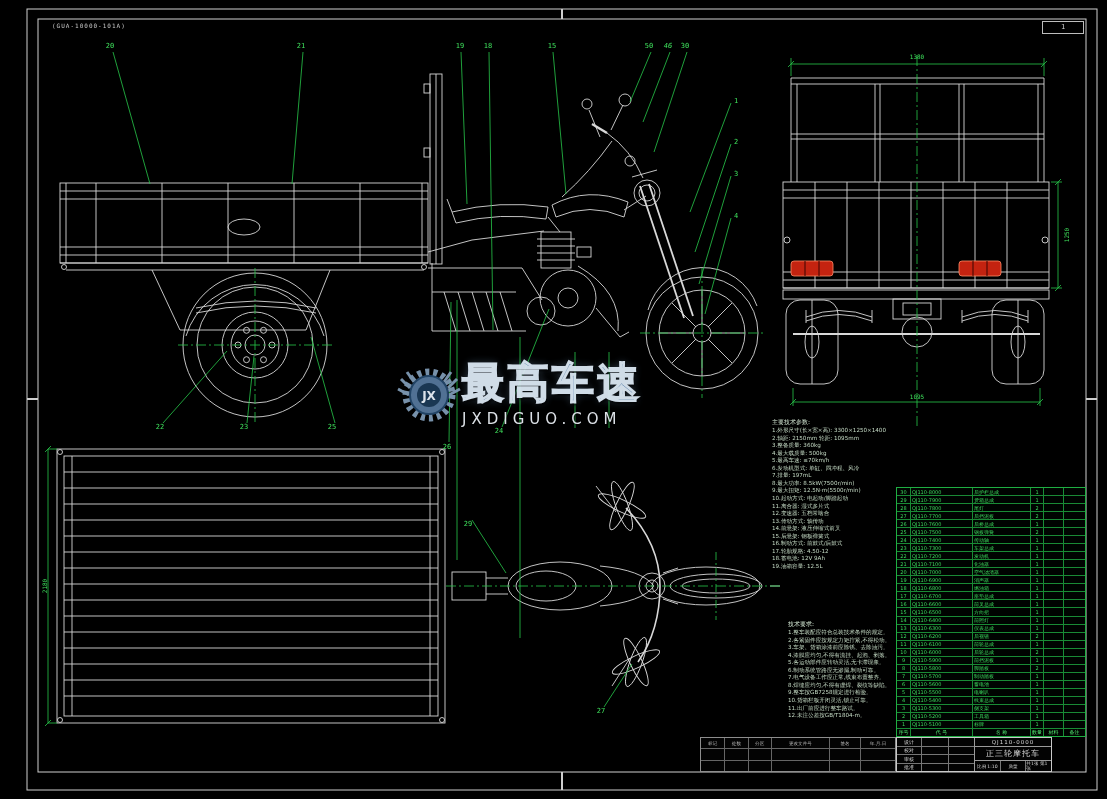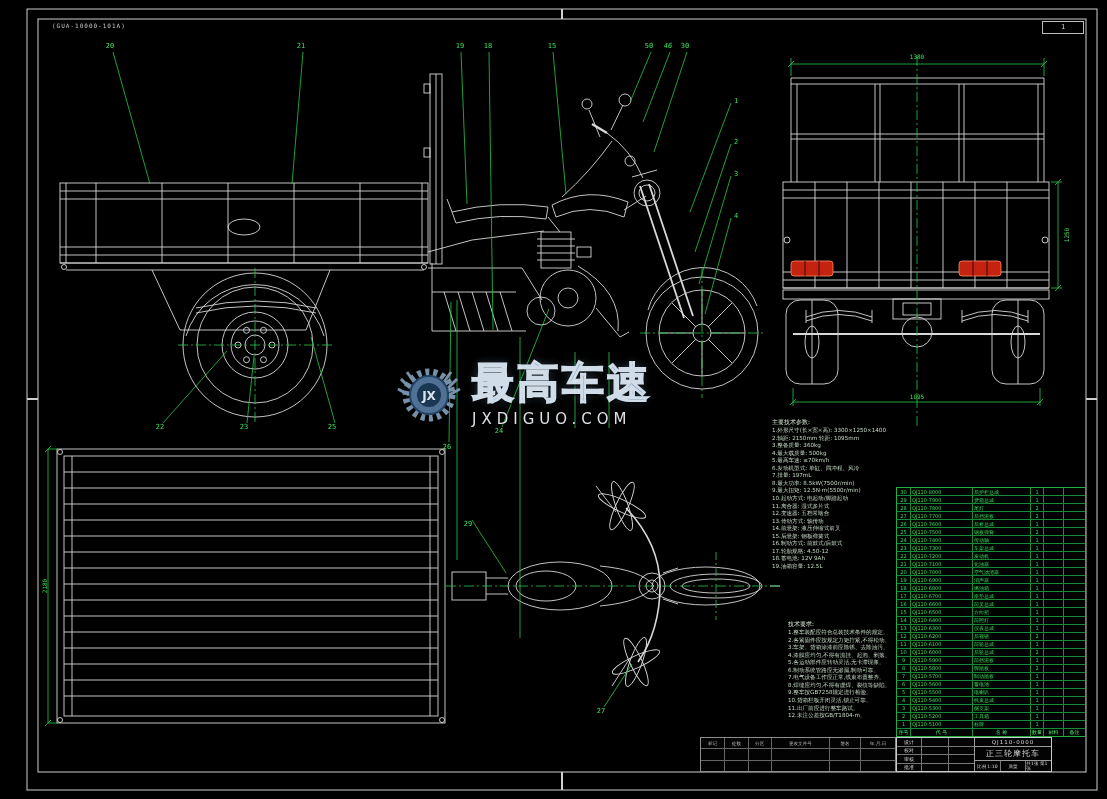--- a/index.html
+++ b/index.html
@@ -42,21 +42,21 @@
   .tb-cell + .tb-cell{border-left:1px solid #777}
 
   .tstrip{position:absolute;left:700px;top:737px;width:196px;height:35px;border:1px solid #8d8d8d;display:flex;flex-direction:column;color:#b8b8b8;font-size:4.6px;background:rgba(10,10,10,.3)}
   .ts-row{flex:1;display:flex}
   .ts-row + .ts-row{border-top:1px solid #666}
   .ts-cell{display:flex;align-items:center;justify-content:center;overflow:hidden;white-space:nowrap}
   .ts-cell + .ts-cell{border-left:1px solid #666}
   .ts-cell:nth-child(1){flex:0 0 12%}.ts-cell:nth-child(2){flex:0 0 12%}.ts-cell:nth-child(3){flex:0 0 12%}
   .ts-cell:nth-child(4){flex:0 0 30%}.ts-cell:nth-child(5){flex:0 0 16%}.ts-cell:nth-child(6){flex:1}
 
-  .wm{position:absolute;left:396px;top:362px;display:flex;align-items:flex-end;gap:10px;opacity:.95;pointer-events:none}
+  .wm{position:absolute;left:396px;top:362px;display:flex;align-items:flex-end;opacity:.95;pointer-events:none}
   .wm-brand{font-size:42px;font-weight:bold;color:#2a5e96;-webkit-text-stroke:1.5px #dce8f4;letter-spacing:3px;line-height:1;text-shadow:2px 3px 2px rgba(0,0,0,.65),0 0 8px rgba(130,170,210,.45)}
   .wm-domain{font-size:15px;font-weight:normal;color:#e9eef4;letter-spacing:5px;text-shadow:1px 1px 2px #000;margin-top:6px}
 </style>
 </head>
 <body>
 
 <div id="canvas">
 
 <svg width="1107" height="799" viewBox="0 0 1107 799">
 

